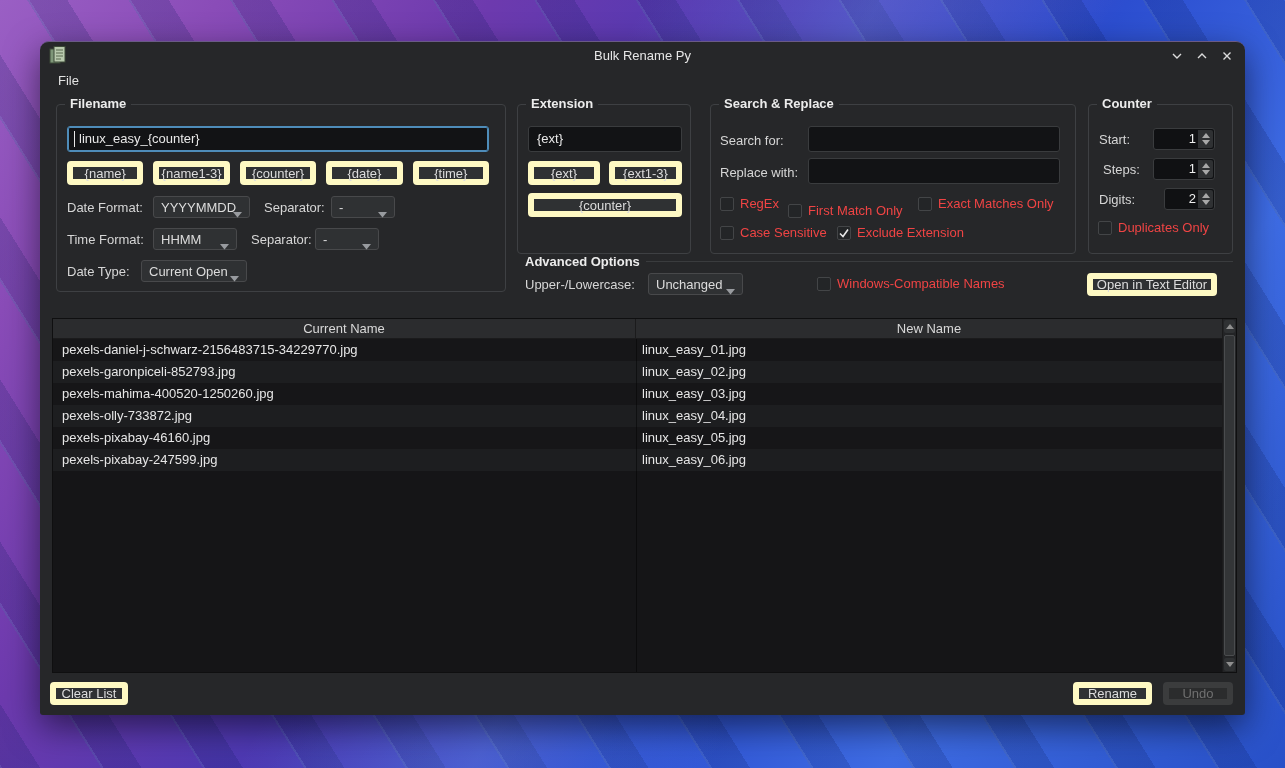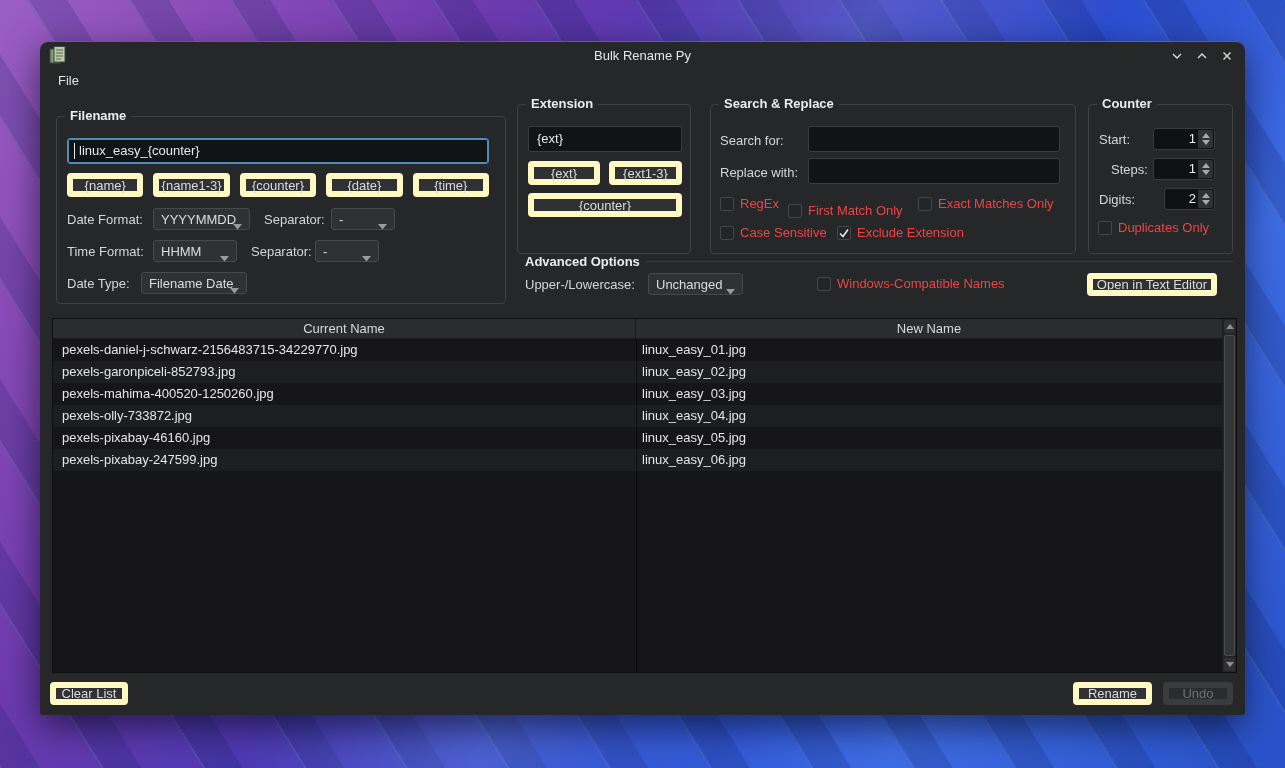--- a/index.html
+++ b/index.html
@@ -133,21 +133,21 @@
               <path d="M2.5 2.5 L9.5 9.5 M9.5 2.5 L2.5 9.5" stroke="#dcdcdc" stroke-width="1.4"></path>
             </svg>
         </span>
       </div>
     </div>
 
     <div class="menubar">
       <span class="menu-item">File</span>
     </div>
 
-    <div class="group" style="left:16px; top:62px; width:450px; height:188px;margin-top:12px;">
+    <div class="group" style="left:16px; top:62px; width:450px; height:188px;">
       <span class="group-title">Filename</span>
       <div class="txt-input focused" style="left:10px; top:21px; width:422px; height:26px;padding-left:11px;">linux_easy_{counter}</div>
       <span class="caret" style="left:17px; top:26px;"></span>
       <div style="position:absolute; left:10px; top:56px; width:422px; height:24px; display:flex; gap:10px;">
         <div class="btn" style="flex:1;">{name}</div>
         <div class="btn" style="flex:1;">{name1-3}</div>
         <div class="btn" style="flex:1;">{counter}</div>
         <div class="btn" style="flex:1;">{date}</div>
         <div class="btn" style="flex:1;">{time}</div>
       </div>
@@ -177,21 +177,21 @@
       <span class="lbl" style="position:absolute; left:194px; top:127px;">Separator:</span>
       <div class="combo" style="left:258px; top:123px; width:64px;">
         <span>-</span>
         <span class="combo-arrow"><svg width="9" height="6">
               <path d="M0 0 H9 L4.5 5.5 Z" fill="#989b9f"></path>
             </svg></span>
       </div>
 
       <span class="lbl" style="position:absolute; left:10px; top:159px;">Date Type:</span>
       <div class="combo" style="left:84px; top:155px; width:106px;">
-        <span>Filename Date</span>
+        <span>Current Open</span>
         <span class="combo-arrow"><svg width="9" height="6">
               <path d="M0 0 H9 L4.5 5.5 Z" fill="#989b9f"></path>
             </svg></span>
       </div>
     </div>
 
     <div class="group" style="left:477px; top:62px; width:174px; height:150px;">
       <span class="group-title">Extension</span>
       <div class="txt-input" style="left:10px; top:21px; width:154px; height:26px;">{ext}</div>
       <div class="btn" style="position:absolute; left:10px; top:56px; width:72px; height:24px;">{ext}</div>
@@ -249,21 +249,21 @@
         <span class="spin-btns">
           <svg width="8" height="5">
               <path d="M4 0 L8 5 H0 Z" fill="#a8a8a8"></path>
             </svg>
           <svg width="8" height="5">
               <path d="M4 5 L0 0 H8 Z" fill="#a8a8a8"></path>
             </svg>
         </span>
       </div>
 
-      <span class="lbl" style="position:absolute; left:22px; top:57px;">Steps:</span>
+      <span class="lbl" style="position:absolute; left:14px; top:57px;">Steps:</span>
       <div class="spin" style="left:64px; top:53px; width:62px;">
         <span class="spin-val">1</span>
         <span class="spin-btns">
           <svg width="8" height="5">
               <path d="M4 0 L8 5 H0 Z" fill="#a8a8a8"></path>
             </svg>
           <svg width="8" height="5">
               <path d="M4 5 L0 0 H8 Z" fill="#a8a8a8"></path>
             </svg>
         </span>

